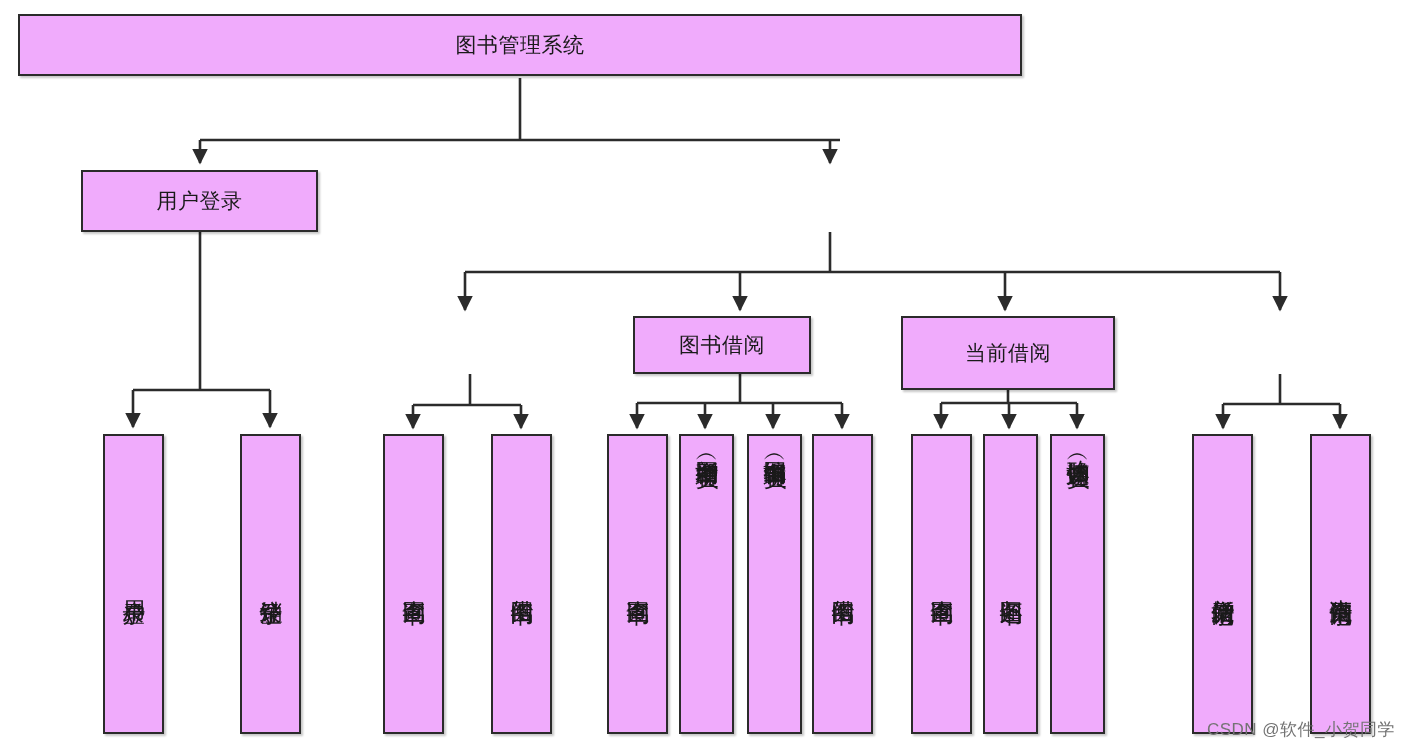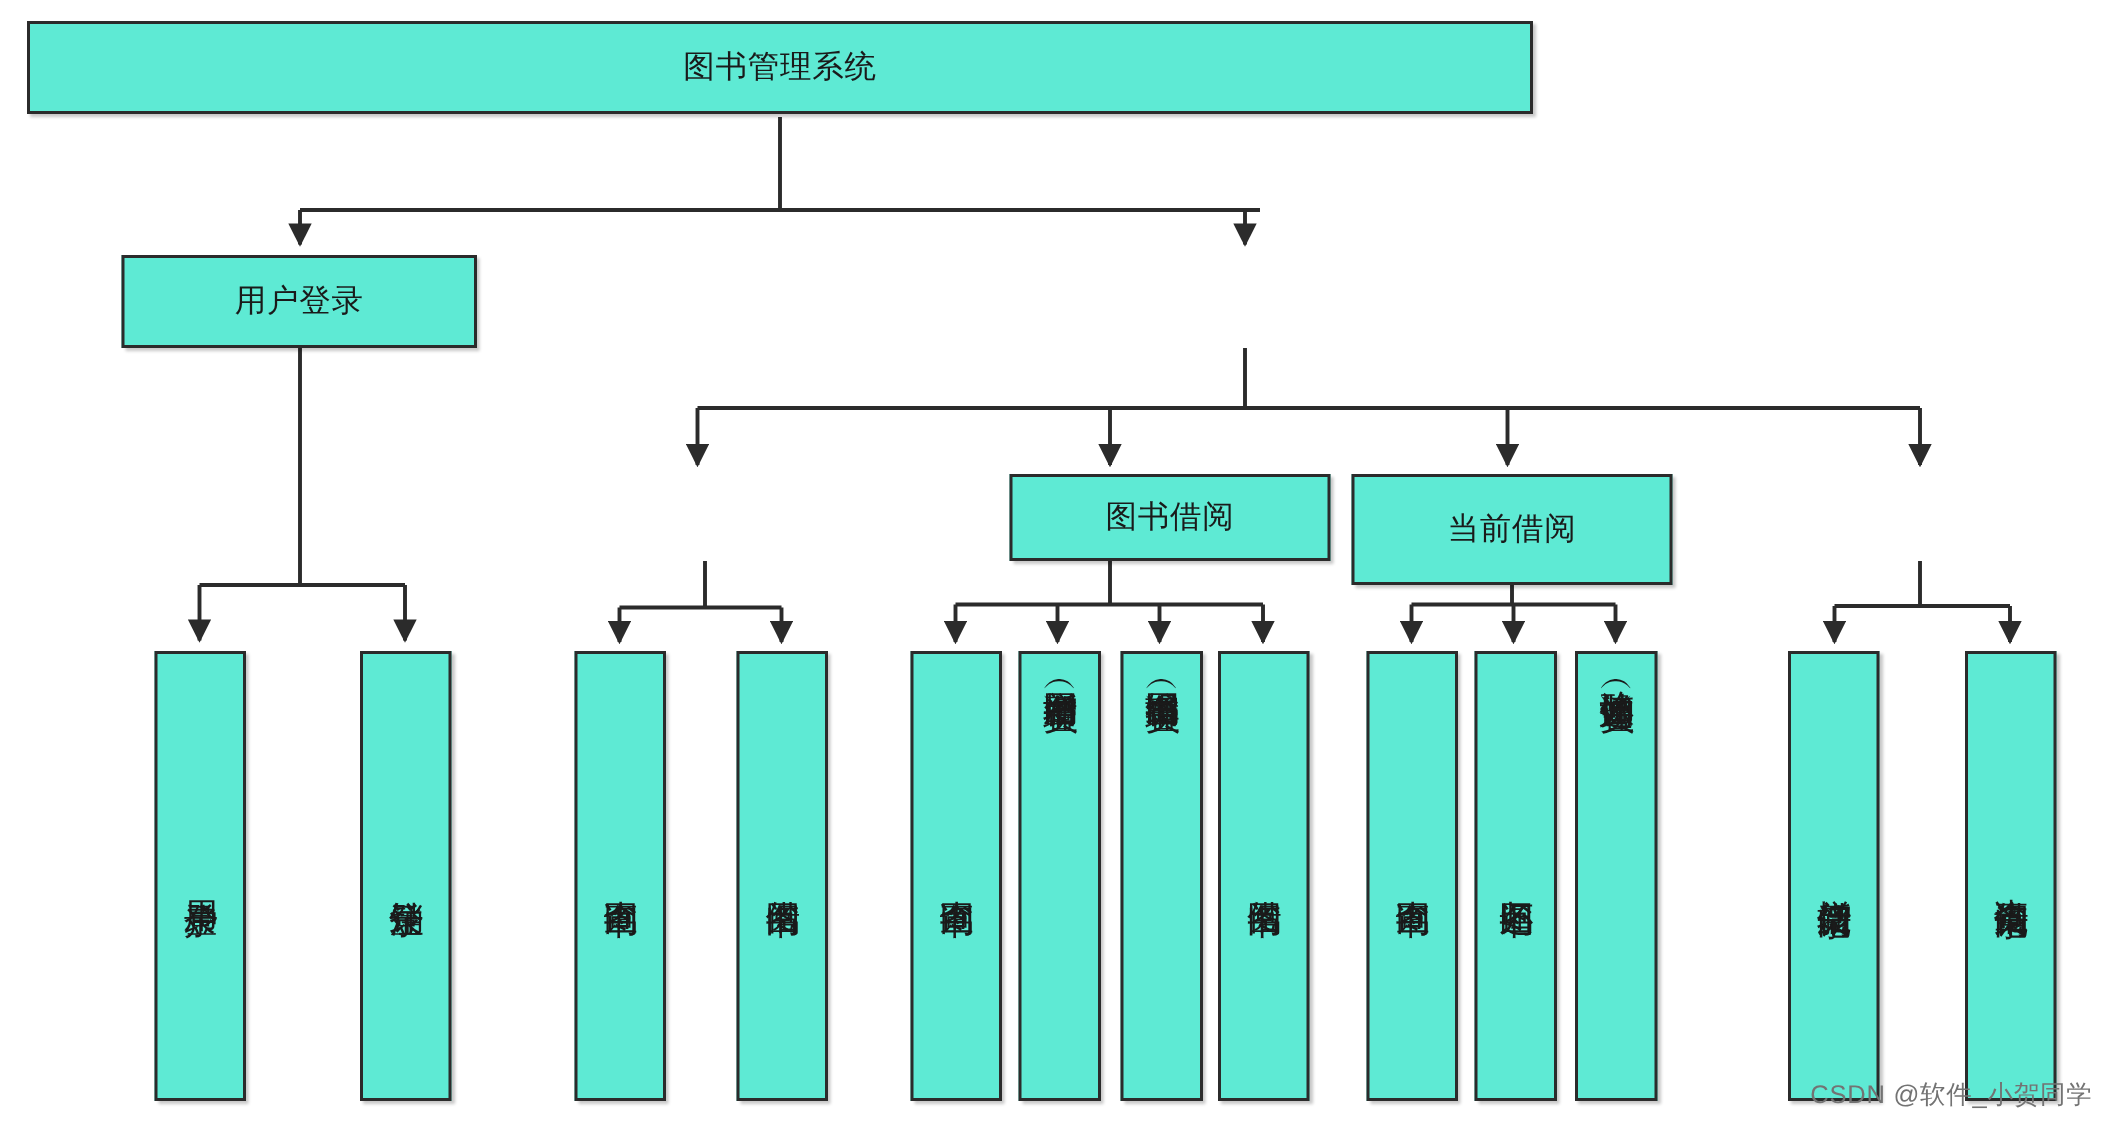--- a/index.html
+++ b/index.html
@@ -23,21 +23,21 @@
     left: 0;
     top: 0;
     width: 1405px;
     height: 747px;
     pointer-events: none;
   }
   .node {
     position: absolute;
     box-sizing: border-box;
     border: 2px solid #2b2b2b;
-    background: #5eead4;
+    background: #f0abfc;
     display: flex;
     align-items: center;
     justify-content: center;
     color: #1a1a1a;
     box-shadow: 2px 2px 2px rgba(0,0,0,0.22);
   }
   .node .label {
     display: block;
     text-align: center;
     line-height: 1.18;
@@ -133,21 +133,21 @@
   <div class="node horizontal" style="left:18px; top:14px; width:1004px; height:62px;">
     <span class="label">图书管理系统</span>
   </div>
 
   <div class="node horizontal" style="left:81px; top:170px; width:237px; height:62px;">
     <span class="label">用户登录</span>
   </div>
 
 
 
-  <div class="node horizontal" style="left:633px; top:316px; width:214px; height:58px;margin-left:40px;">
+  <div class="node horizontal" style="left:633px; top:316px; width:178px; height:58px;">
     <span class="label">图书借阅</span>
   </div>
 
   <div class="node horizontal" style="left:901px; top:316px; width:214px; height:74px;">
     <span class="label">当前借阅</span>
   </div>
 
 
   <div class="node vertical center-text" style="left:103px; top:434px; width:61px; height:300px;">
     <span class="label">用户登录</span>

